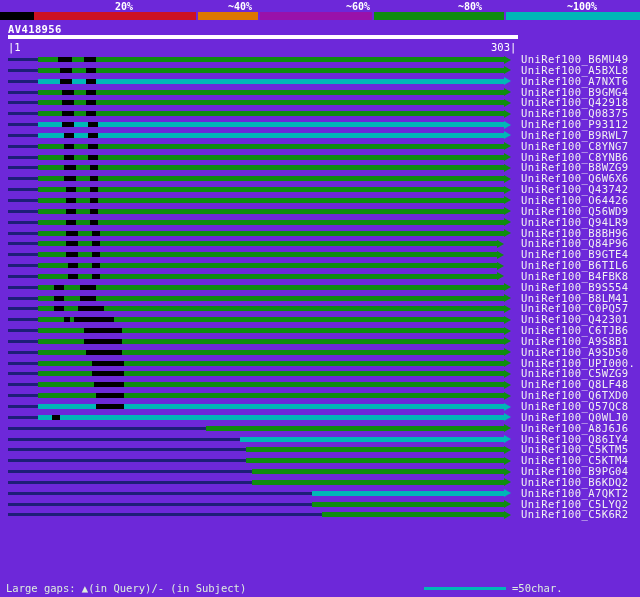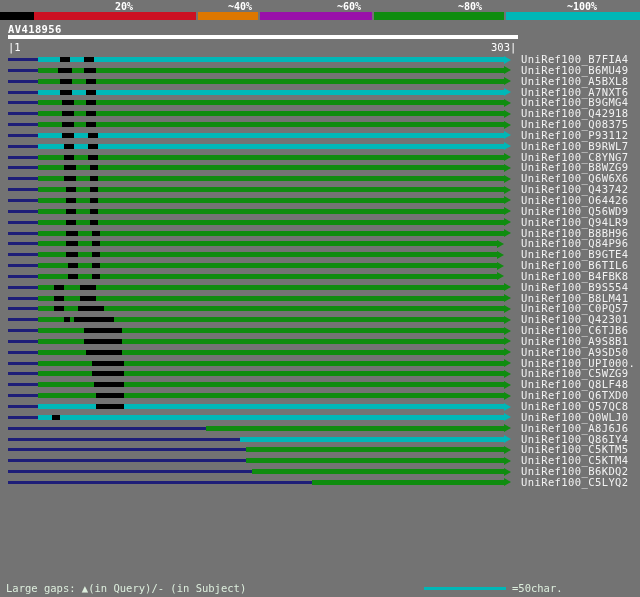--- a/index.html
+++ b/index.html
@@ -1,16 +1,16 @@
 <!DOCTYPE html>
 <html><head>
 <meta charset="utf-8">
 <style>
   html,body{margin:0;padding:0;background:#000;}
-  .screen{position:relative;width:640px;height:597px;background:#737373;overflow:hidden;
+  .screen{position:relative;width:640px;height:597px;background:#6d28d9;overflow:hidden;
           font-family:"DejaVu Sans Mono",monospace;}
   
   .scale-labels{position:absolute;top:0;left:0;width:640px;height:11px;}
   .scale-labels span{position:absolute;top:1px;transform:translateX(-50%);
           font:bold 10px "DejaVu Sans Mono",monospace;color:#fff;white-space:nowrap;}
   .scale-segments{position:absolute;top:12px;left:0;width:640px;height:8px;}
   .scale-segments .seg{position:absolute;top:0;height:8px;}
   
   .query-id{position:absolute;top:23px;left:8px;font:bold 10.5px "DejaVu Sans Mono",monospace;
           color:#fff;letter-spacing:0.4px;}
@@ -38,21 +38,21 @@
   .legend .lg-label{position:absolute;left:512px;top:0;white-space:nowrap;}
 </style>
 </head>
 <body>
 
 <div class="screen">
 
   <div class="scale-labels">
       <span style="left: 124px;">20%</span>
       <span style="left: 240px;">~40%</span>
-      <span style="left: 349px; text-align: center;">~60%</span>
+      <span style="left: 358px; text-align: center;">~60%</span>
       <span style="left: 470px;">~80%</span>
       <span style="left: 582px;">~100%</span>
     </div>
   <div class="scale-segments">
       <div class="seg" style="left: 0px; width: 34px; background: rgb(0, 0, 0);"></div>
       <div class="seg" style="left: 34px; width: 162px; background: rgb(204, 17, 34);"></div>
       <div class="seg" style="left: 198px; width: 60px; background: rgb(221, 119, 0);"></div>
       <div class="seg" style="left: 260px; width: 112px; background: rgb(153, 17, 170);"></div>
       <div class="seg" style="left: 374px; width: 130px; background: rgb(15, 140, 15);"></div>
       <div class="seg" style="left: 506px; width: 134px; background: rgb(0, 183, 183);"></div>
@@ -62,28 +62,20 @@
   <div class="query-bar"></div>
 
   <div class="ruler">
     <span class="r-start">|1</span>
     <span class="r-end">303|</span>
   </div>
 
   <div id="rows">
       <div class="row">
         <div class="lead" style="left: 8px; width: 30px; background: rgb(30, 30, 120);"></div>
-        <div class="bar" style="left: 38px; width: 466px; background: rgb(0, 183, 183);"></div>
-        <div class="gap" style="left: 60px; width: 10px;"></div>
-        <div class="gap" style="left: 84px; width: 10px;"></div>
-        <div class="arrow" style="left: 504px; border-left-color: rgb(0, 183, 183);"></div>
-        <span class="rlabel">UniRef100_B7FIA4</span>
-      </div>
-      <div class="row">
-        <div class="lead" style="left: 8px; width: 30px; background: rgb(30, 30, 120);"></div>
         <div class="bar" style="left: 38px; width: 466px; background: rgb(15, 140, 15);"></div>
         <div class="gap" style="left: 58px; width: 14px;"></div>
         <div class="gap" style="left: 84px; width: 12px;"></div>
         <div class="arrow" style="left: 504px; border-left-color: rgb(15, 140, 15);"></div>
         <span class="rlabel">UniRef100_B6MU49</span>
       </div>
       <div class="row">
         <div class="lead" style="left: 8px; width: 30px; background: rgb(30, 30, 120);"></div>
         <div class="bar" style="left: 38px; width: 466px; background: rgb(15, 140, 15);"></div>
         <div class="gap" style="left: 60px; width: 12px;"></div>
@@ -143,20 +135,28 @@
         <div class="lead" style="left: 8px; width: 30px; background: rgb(30, 30, 120);"></div>
         <div class="bar" style="left: 38px; width: 466px; background: rgb(15, 140, 15);"></div>
         <div class="gap" style="left: 64px; width: 10px;"></div>
         <div class="gap" style="left: 88px; width: 10px;"></div>
         <div class="arrow" style="left: 504px; border-left-color: rgb(15, 140, 15);"></div>
         <span class="rlabel">UniRef100_C8YNG7</span>
       </div>
       <div class="row">
         <div class="lead" style="left: 8px; width: 30px; background: rgb(30, 30, 120);"></div>
         <div class="bar" style="left: 38px; width: 466px; background: rgb(15, 140, 15);"></div>
+        <div class="gap" style="left: 64px; width: 10px;"></div>
+        <div class="gap" style="left: 88px; width: 10px;"></div>
+        <div class="arrow" style="left: 504px; border-left-color: rgb(15, 140, 15);"></div>
+        <span class="rlabel">UniRef100_C8YNB6</span>
+      </div>
+      <div class="row">
+        <div class="lead" style="left: 8px; width: 30px; background: rgb(30, 30, 120);"></div>
+        <div class="bar" style="left: 38px; width: 466px; background: rgb(15, 140, 15);"></div>
         <div class="gap" style="left: 64px; width: 12px;"></div>
         <div class="gap" style="left: 90px; width: 8px;"></div>
         <div class="arrow" style="left: 504px; border-left-color: rgb(15, 140, 15);"></div>
         <span class="rlabel">UniRef100_B8WZG9</span>
       </div>
       <div class="row">
         <div class="lead" style="left: 8px; width: 30px; background: rgb(30, 30, 120);"></div>
         <div class="bar" style="left: 38px; width: 466px; background: rgb(15, 140, 15);"></div>
         <div class="gap" style="left: 64px; width: 12px;"></div>
         <div class="gap" style="left: 90px; width: 8px;"></div>
@@ -351,27 +351,45 @@
       <div class="row">
         <div class="lead" style="left: 8px; width: 238px; background: rgb(30, 30, 120);"></div>
         <div class="bar" style="left: 246px; width: 258px; background: rgb(15, 140, 15);"></div>
         <div class="arrow" style="left: 504px; border-left-color: rgb(15, 140, 15);"></div>
         <span class="rlabel">UniRef100_C5KTM4</span>
       </div>
       <div class="row">
         <div class="lead" style="left: 8px; width: 244px; background: rgb(30, 30, 120);"></div>
         <div class="bar" style="left: 252px; width: 252px; background: rgb(15, 140, 15);"></div>
         <div class="arrow" style="left: 504px; border-left-color: rgb(15, 140, 15);"></div>
+        <span class="rlabel">UniRef100_B9PG04</span>
+      </div>
+      <div class="row">
+        <div class="lead" style="left: 8px; width: 244px; background: rgb(30, 30, 120);"></div>
+        <div class="bar" style="left: 252px; width: 252px; background: rgb(15, 140, 15);"></div>
+        <div class="arrow" style="left: 504px; border-left-color: rgb(15, 140, 15);"></div>
         <span class="rlabel">UniRef100_B6KDQ2</span>
+      </div>
+      <div class="row">
+        <div class="lead" style="left: 8px; width: 304px; background: rgb(30, 30, 120);"></div>
+        <div class="bar" style="left: 312px; width: 192px; background: rgb(0, 183, 183);"></div>
+        <div class="arrow" style="left: 504px; border-left-color: rgb(0, 183, 183);"></div>
+        <span class="rlabel">UniRef100_A7QKT2</span>
       </div>
       <div class="row">
         <div class="lead" style="left: 8px; width: 304px; background: rgb(30, 30, 120);"></div>
         <div class="bar" style="left: 312px; width: 192px; background: rgb(15, 140, 15);"></div>
         <div class="arrow" style="left: 504px; border-left-color: rgb(15, 140, 15);"></div>
         <span class="rlabel">UniRef100_C5LYQ2</span>
+      </div>
+      <div class="row">
+        <div class="lead" style="left: 8px; width: 314px; background: rgb(30, 30, 120);"></div>
+        <div class="bar" style="left: 322px; width: 182px; background: rgb(15, 140, 15);"></div>
+        <div class="arrow" style="left: 504px; border-left-color: rgb(15, 140, 15);"></div>
+        <span class="rlabel">UniRef100_C5K6R2</span>
       </div>
     </div>
 
   <div class="legend">
     <span class="lg-left">Large gaps: ▲(in Query)/- (in Subject)</span>
     <span class="lg-line" style="background: rgb(0, 183, 183);"></span>
     <span class="lg-label">=50char.</span>
   </div>
 
 </div>

